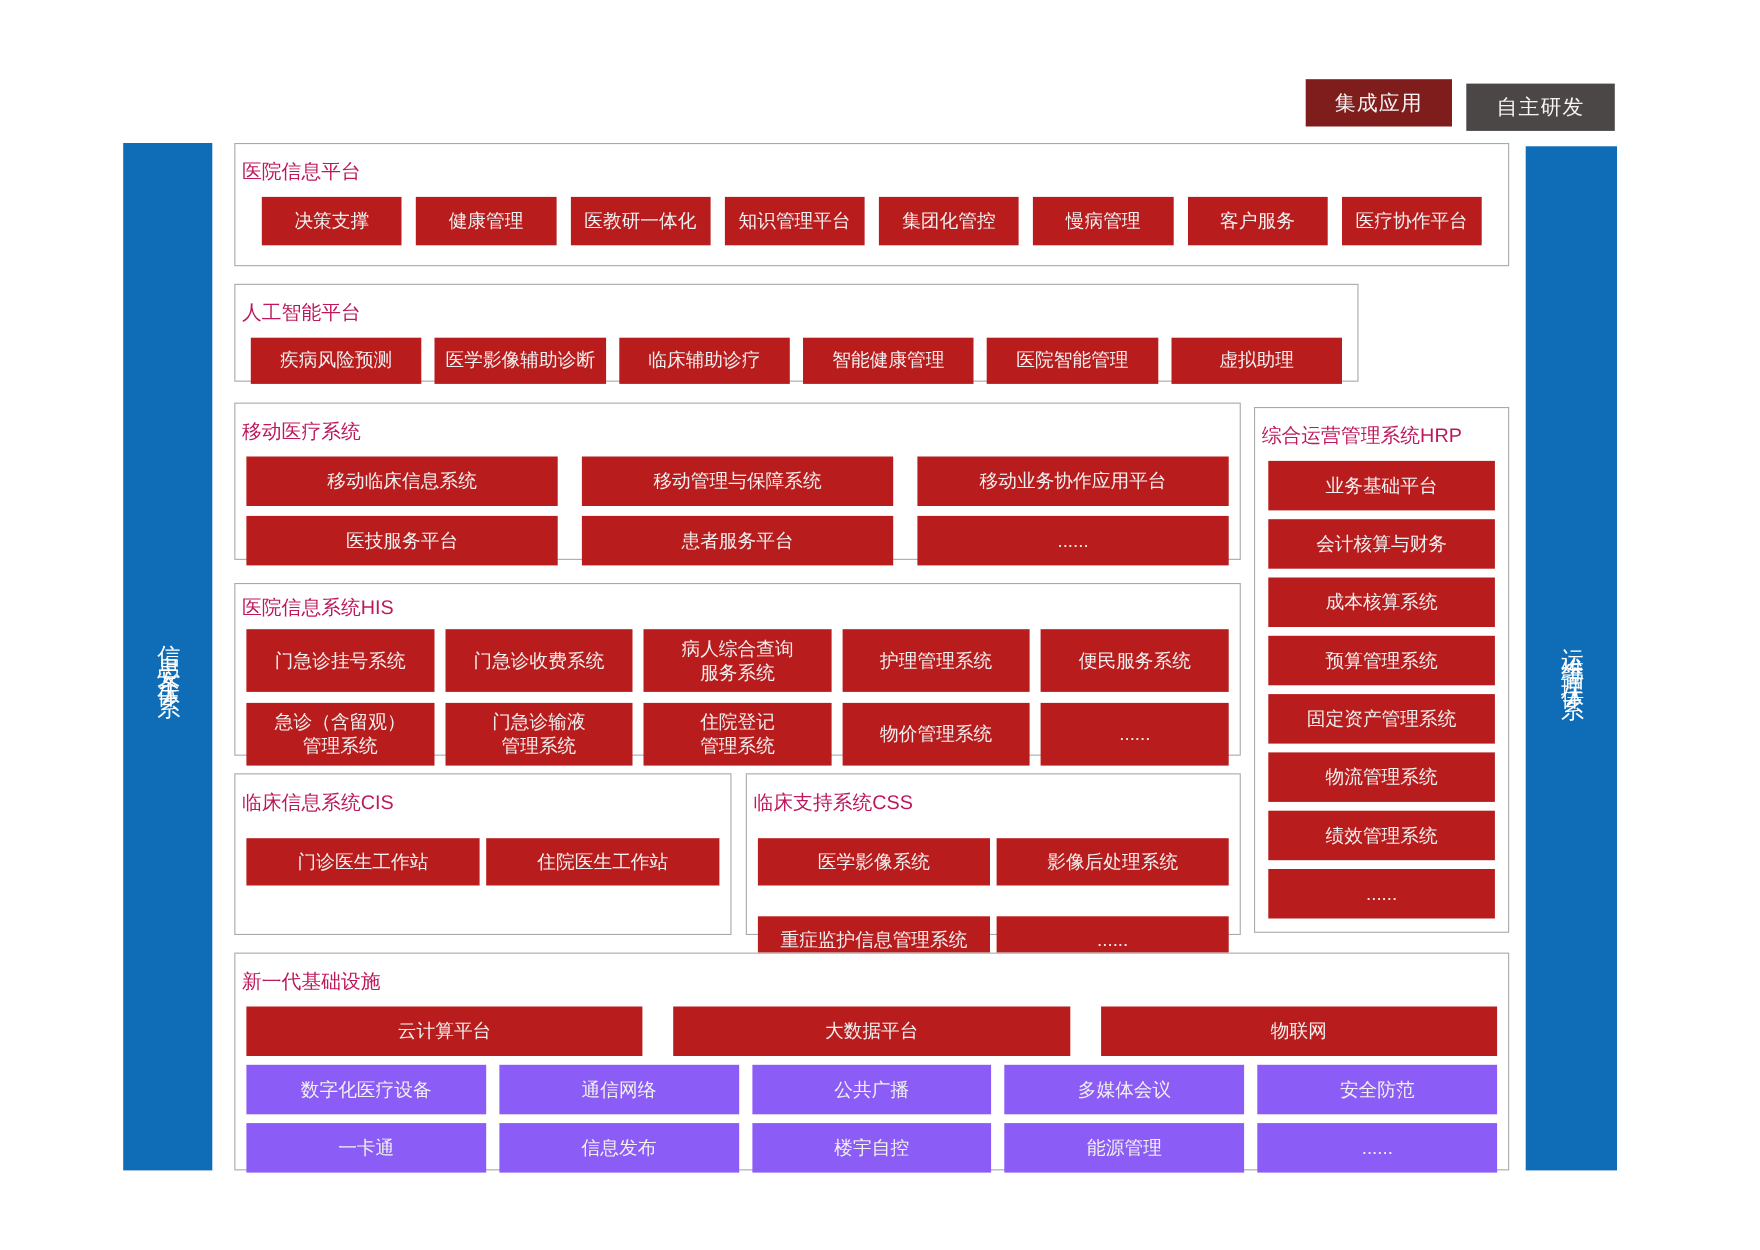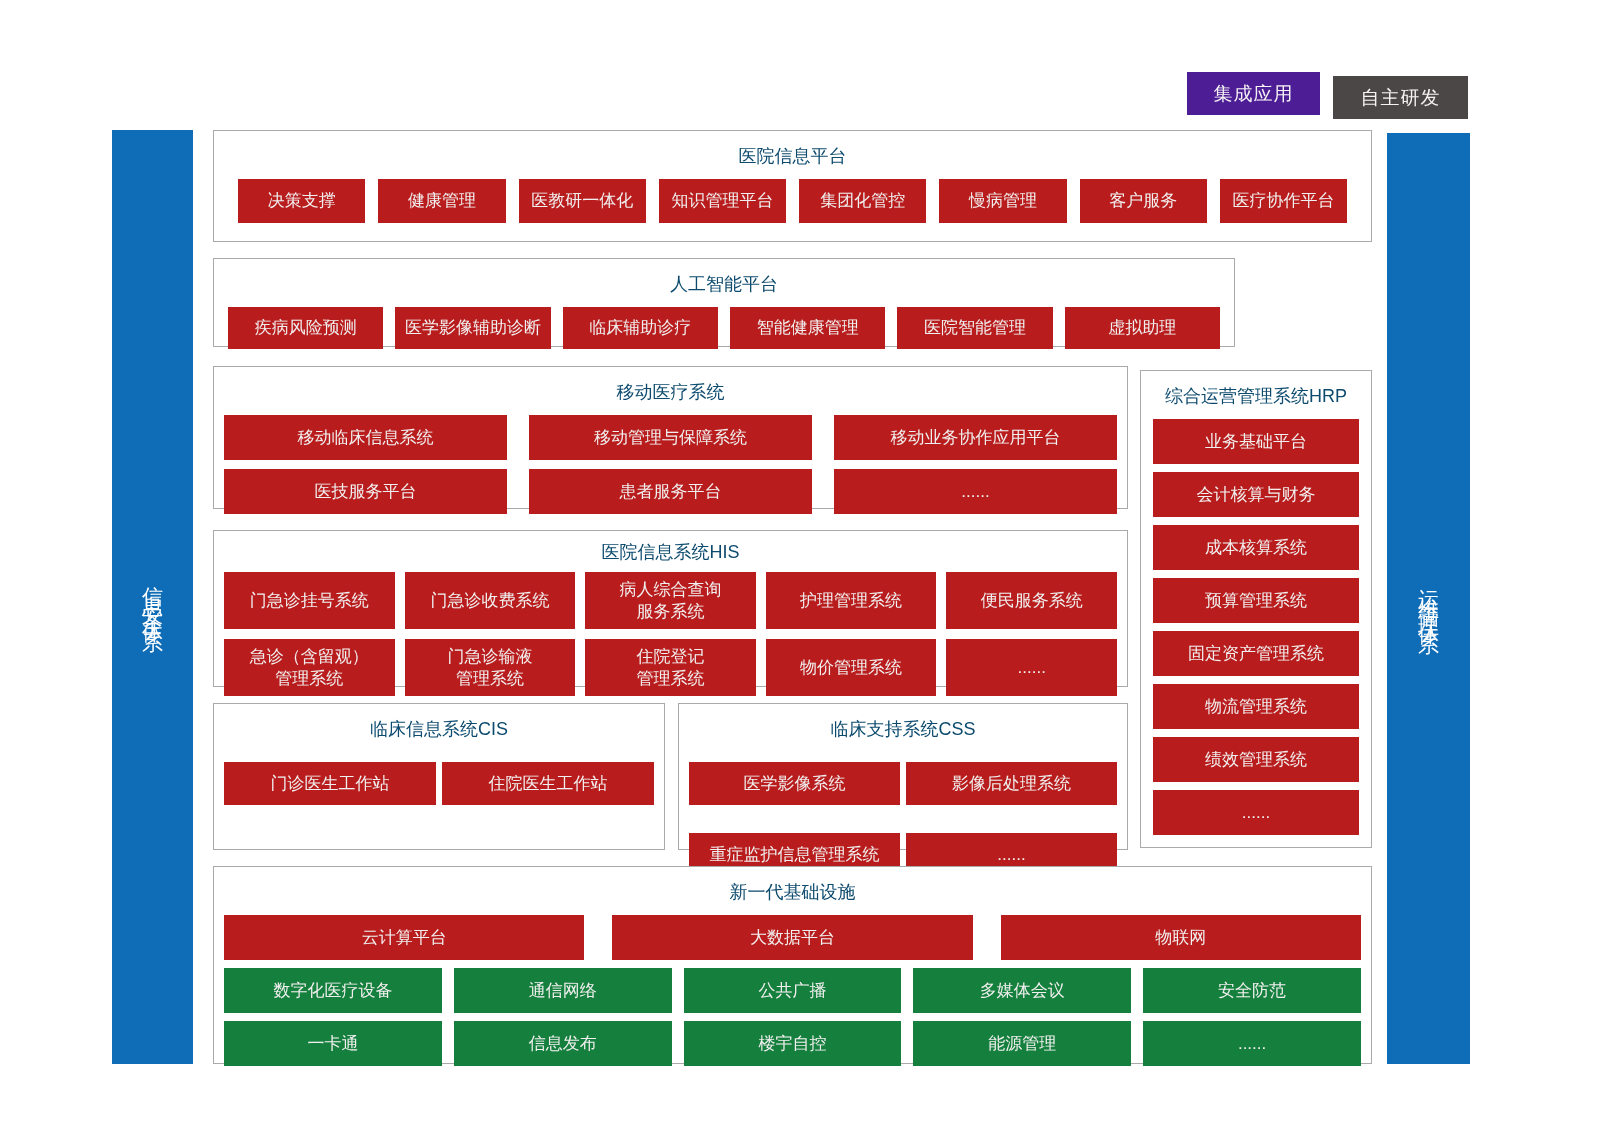--- a/index.html
+++ b/index.html
@@ -2,33 +2,33 @@
 <html><head>
 <meta charset="utf-8">
 <style>
   html,body { margin:0; padding:0; background:#ffffff; }
   body { font-family:"Liberation Sans", sans-serif; }
   .canvas { position:relative; width:1600px; height:1136px; background:#ffffff; overflow:hidden; }
 
   
   .legend-chip { position:absolute; height:43px; display:flex; align-items:center; justify-content:center;
                  color:#f5f3f3; font-size:19px; letter-spacing:1px; }
-  .legend-blue { left:1187px; top:72px; width:133px; background:#4c1d95; }
+  .legend-blue { left:1187px; top:72px; width:133px; background:#7f1d1d; }
   .legend-dark { left:1333px; top:76px; width:135px; background:#4b4747; }
 
   
   .vbar { position:absolute; background:#0f6db7; color:#ffffff; display:flex; align-items:center; justify-content:center;
           writing-mode:vertical-rl; text-orientation:upright; font-size:21px; letter-spacing:9px; }
   .vbar-left  { left:112px;  top:130px; width:81px; height:934px; }
   .vbar-right { left:1387px; top:133px; width:83px; height:931px; }
 
   
   .panel { position:absolute; background:#ffffff; border:1px solid #a9a9a9; box-sizing:border-box;
            display:flex; flex-direction:column; }
-  .panel-title { text-align:center; color:#0c4a6e; font-size:18px; padding:13px 6px 11px 6px; flex:0 0 auto; }
+  .panel-title { color:#be185d; font-size:18px; padding:13px 6px 11px 6px; flex:0 0 auto; }
 
   .p-platform { left:213px; top:130px; width:1159px; height:112px; }
   .p-ai       { left:213px; top:258px; width:1022px; height:89px;  }
   .p-mobile   { left:213px; top:366px; width:915px;  height:143px; }
   .p-hrp      { left:1140px; top:370px; width:232px; height:478px; }
   .p-his      { left:213px; top:530px; width:915px;  height:157px; }
   .p-cis      { left:213px; top:703px; width:452px;  height:147px; }
   .p-css      { left:678px; top:703px; width:450px;  height:147px; }
   .p-infra    { left:213px; top:866px; width:1159px; height:198px; }
 
@@ -37,21 +37,21 @@
   .row-ai { gap:12px; padding:0 14px; }
   .grid3 { display:grid; grid-template-columns:repeat(3,1fr); column-gap:22px; padding:0 10px; flex:0 0 auto; }
   .grid5 { display:grid; grid-template-columns:repeat(5,1fr); column-gap:10px; padding:0 10px; flex:0 0 auto; }
   .grid2 { display:grid; grid-template-columns:repeat(2,1fr); column-gap:6px; padding:10px 10px; flex:0 0 auto; }
   .grid3-wide { display:grid; grid-template-columns:repeat(3,1fr); column-gap:28px; padding:0 10px; flex:0 0 auto; }
   .mt8 { margin-top:8px; } .mt9 { margin-top:9px; } .mt10 { margin-top:10px; }
 
   .box { background:#b91c1c; color:#f1efef; font-size:17px; text-align:center; white-space:pre-line;
          display:flex; align-items:center; justify-content:center; line-height:1.25; flex:1; }
   .h44 { height:44px; } .h42 { height:42px; } .h45 { height:45px; } .h57 { height:57px; } .h43 { height:43px; }
-  .box-blue { background:#15803d; }
+  .box-blue { background:#8b5cf6; }
 
   
   .vstack { display:flex; flex-direction:column; gap:8px; padding:0 12px 12px 12px; flex:0 0 auto; }
   .vstack .box { flex:0 0 45px; }
 </style>
 </head>
 <body>
 
 <div class="canvas">
 

